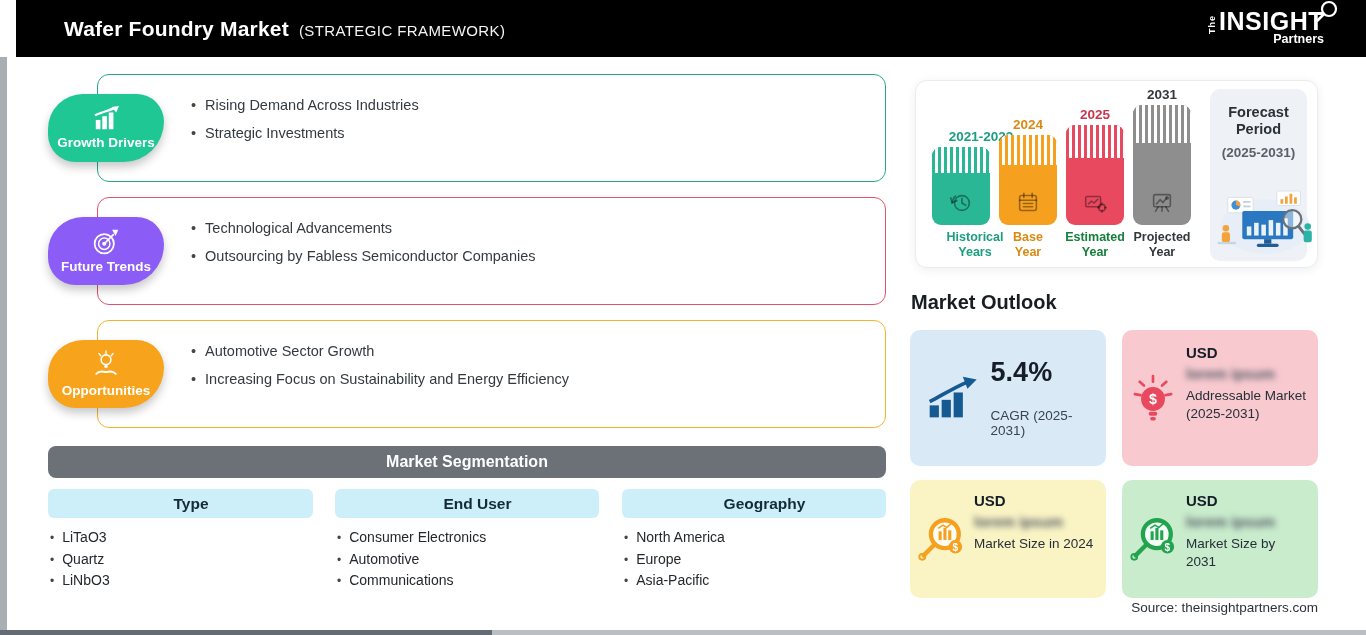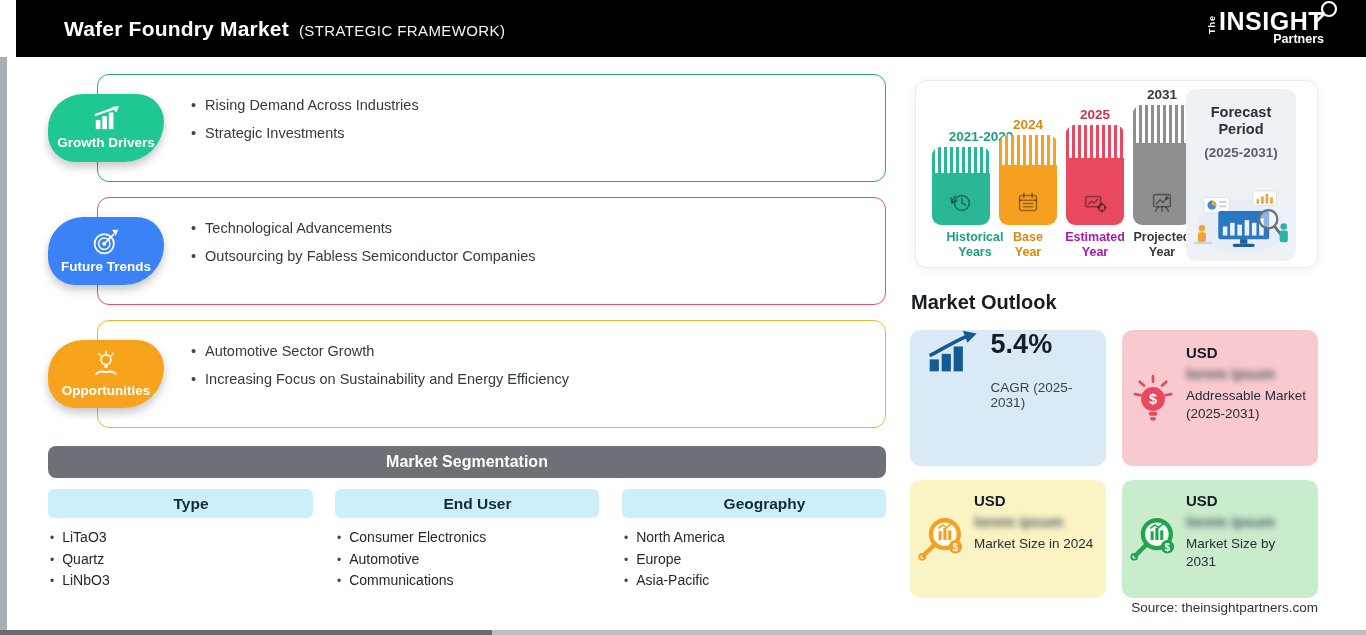--- a/index.html
+++ b/index.html
@@ -31,21 +31,21 @@
   .fw-box-green { border-color:#26a78a; }
   .fw-box-red { border-color:#e4506a; }
   .fw-box-yellow { border-color:#f2b430; }
   .fw-bullets { list-style:none; padding:21px 20px 0 93px; }
   .fw-bullets li { font-size:14.5px; color:#333a40; margin-bottom:10px; line-height:18px; }
   .fw-bullets li::before { content:"•"; color:#444; margin-right:9px; }
   .fw-pill { position:absolute; left:0; top:20px; width:116px; height:68px; border-radius:38px 30px 44px 30px;
     display:flex; flex-direction:column; align-items:center; justify-content:center; gap:3px;
     color:#fff; box-shadow:0 5px 10px rgba(0,0,0,0.22); }
   .fw-pill-green { background:#1fc795; }
-  .fw-pill-red { background:#3b82f6; }
+  .fw-pill-red { background:#8b5cf6; }
   .fw-pill-orange { background:#f7a31c; }
   .fw-pill-label { font-size:13.5px; font-weight:bold; white-space:nowrap; }
 
   
   .seg-titlebar { position:absolute; left:48px; top:446px; width:838px; height:32px; background:#6b7177;
     border-radius:8px; display:flex; align-items:center; justify-content:center; }
   .seg-title { color:#fff; font-size:16px; font-weight:bold; }
   .seg-col { position:absolute; top:489px; }
   .seg-col1 { left:48px; width:265px; }
   .seg-col2 { left:335px; width:264px; }
@@ -69,31 +69,31 @@
   .bc2 .bar { height:90px; background:#f6a01f; }
   .bc3 .bar { height:100px; background:#e8495f; }
   .bc4 .bar { height:120px; background:#8e8e8e; }
   .bar-stripes { position:absolute; left:0; top:0; width:100%; border-radius:9px 9px 0 0; }
   .bc1 .bar-stripes { height:26px; background:repeating-linear-gradient(90deg,#29b795 0 3px,#ffffff 3px 6px); }
   .bc2 .bar-stripes { height:30px; background:repeating-linear-gradient(90deg,#f6a01f 0 3px,#ffffff 3px 6px); }
   .bc3 .bar-stripes { height:33px; background:repeating-linear-gradient(90deg,#e8495f 0 3px,#ffffff 3px 6px); }
   .bc4 .bar-stripes { height:38px; background:repeating-linear-gradient(90deg,#8e8e8e 0 3px,#ffffff 3px 6px); }
   .bar-glyph { position:absolute; left:50%; bottom:9px; transform:translateX(-50%); }
   .bar-caption { margin-top:5px; height:31px; font-size:12.5px; font-weight:bold; text-align:center; line-height:1.18; }
-  .bc1 .bar-caption { color:#1d9e80;margin-left:28px; } .bc2 .bar-caption { color:#d98a12; } .bc3 .bar-caption { color:#a21caf; } .bc4 .bar-caption { color:#33383d; }
-  .forecast { position:absolute; right:21px; top:8px; width:110px; height:172px; background:#eef1f5; border-radius:10px;
+  .bc1 .bar-caption { color:#1d9e80;margin-left:28px; } .bc2 .bar-caption { color:#d98a12; } .bc3 .bar-caption { color:#15803d; } .bc4 .bar-caption { color:#33383d; }
+  .forecast { position:absolute; right:10px; top:8px; width:97px; height:172px; background:#eef1f5; border-radius:10px;
     text-align:center; padding-top:15px; }
   .forecast-title { font-size:14.5px; font-weight:bold; color:#2b3138; line-height:1.2; width:76px; margin:0 auto; }
   .forecast-range { font-size:13.5px; font-weight:600; color:#5a6068; margin-top:6px; }
   .forecast-illustration { position:absolute; left:5px; bottom:4px; }
 
   
   .outlook-title { position:absolute; left:911px; top:291px; font-size:20px; font-weight:bold; color:#181d24; }
   .card { position:absolute; border-radius:10px; display:flex; }
-  .card-blue { left:910px; top:330px; width:196px; height:136px; background:#d9e9f6; padding-left:16px; gap:13px; }
+  .card-blue { left:910px; top:330px; width:196px; height:136px; background:#d9e9f6; align-items:center; padding-left:16px; gap:13px; }
   .card-pink { left:1122px; top:330px; width:196px; height:136px; background:#f8cad0; }
   .card-yellow { left:910px; top:480px; width:196px; height:118px; background:#faf4c5; }
   .card-green { left:1122px; top:480px; width:196px; height:118px; background:#c9eccd; }
   .card-big-value { font-size:27px; font-weight:bold; color:#151d28; line-height:1.1; }
   .card-big-label { font-size:13.5px; color:#3a434e; margin-top:20px; }
   .card-icon-col { width:62px; display:flex; align-items:center; justify-content:center; flex-shrink:0; }
   .card-text-col { flex:1; padding:14px 10px 0 2px; }
   .card-yellow .card-text-col, .card-green .card-text-col { padding-top:12px; }
   .card-usd { font-size:15px; font-weight:bold; color:#151d28; }
   .card-blur { font-size:15px; font-weight:bold; color:#4e5560; filter:blur(3.2px); margin:4px 0 5px; }

